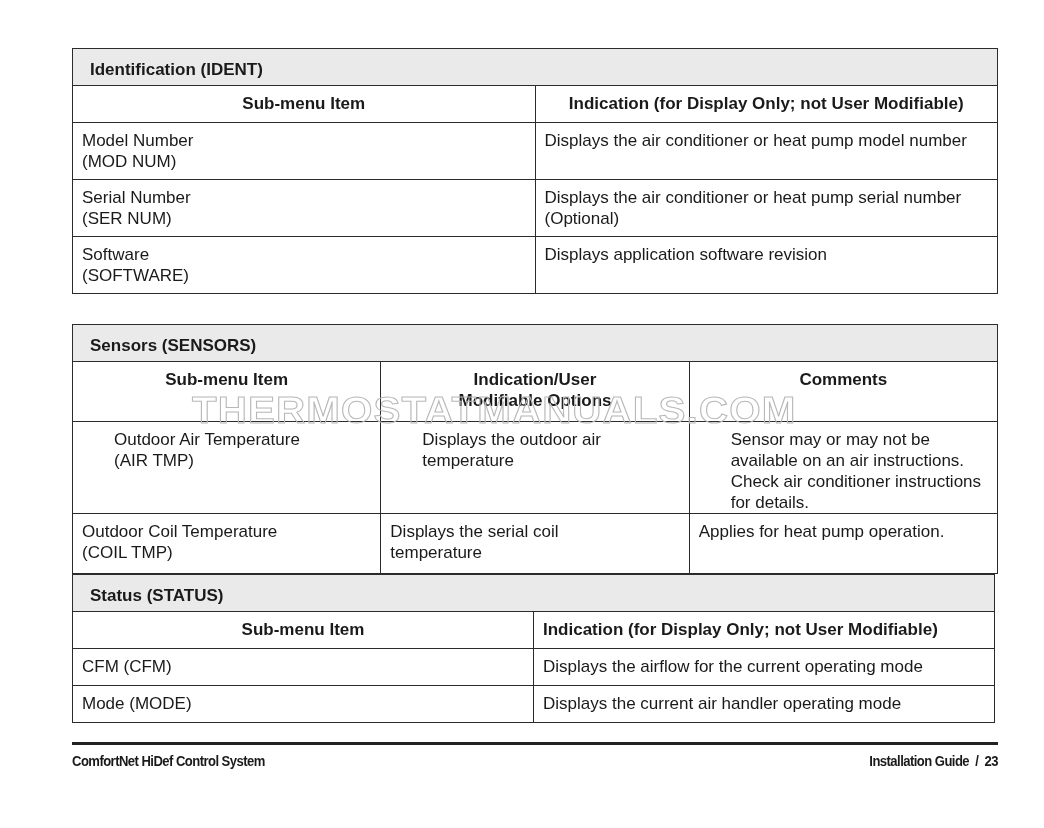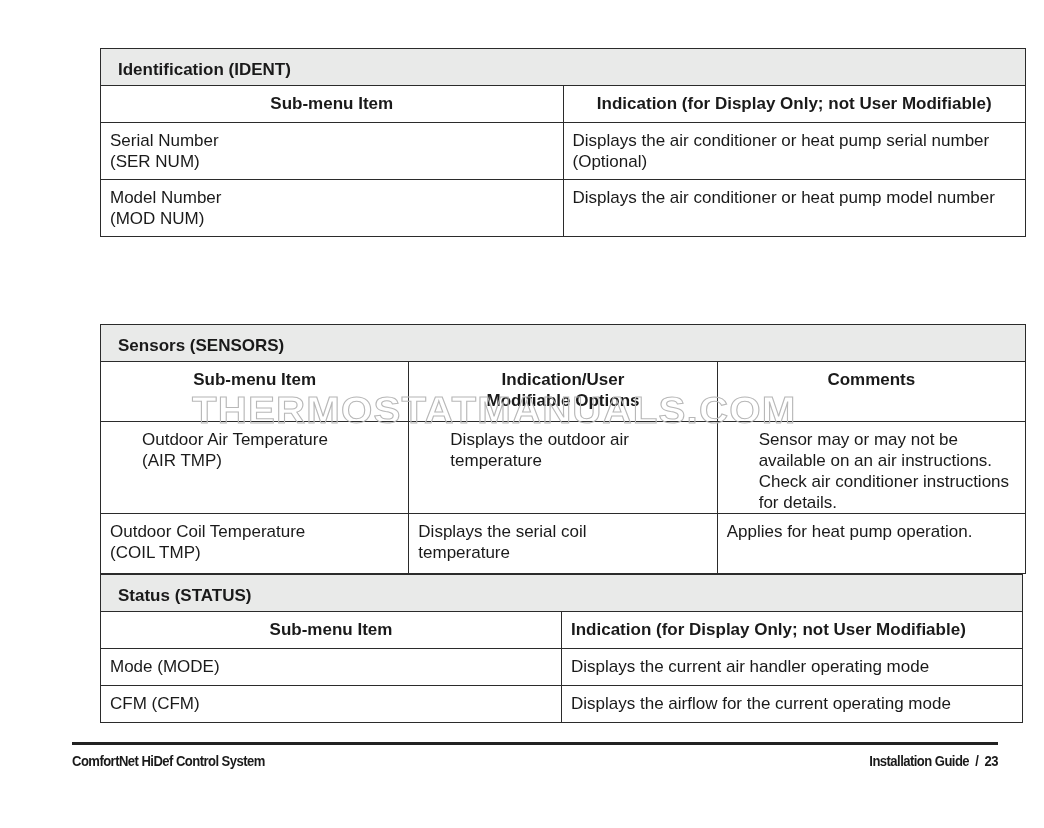--- a/index.html
+++ b/index.html
@@ -1,19 +1,19 @@
 <!DOCTYPE html>
 <html><head>
 <meta charset="utf-8">
 <style>
   html, body { margin: 0; padding: 0; background: #ffffff; }
   body { width: 1044px; height: 828px; position: relative; overflow: hidden;
          font-family: "Liberation Sans", sans-serif; color: #1a1a1a; }
   table { border-collapse: collapse; position: absolute; table-layout: fixed;
-          font-family: "Liberation Sans", sans-serif; font-size: 17px; line-height: 21px; margin-left: 28px; }
+          font-family: "Liberation Sans", sans-serif; font-size: 17px; line-height: 21px; }
   td, th { border: 1.5px solid #2b2b2b; vertical-align: top; padding: 8px; }
   .title-cell { background: #e9eae9; font-weight: bold; text-align: left;
                 padding: 10px 0 0 17px; height: 26px; box-sizing: border-box; }
   .hdr { font-weight: bold; text-align: center; }
   .hdr-left { font-weight: bold; text-align: left; padding-left: 9px; }
   .cell { padding: 7px 9px 0 9px; text-align: left; font-weight: normal; }
 
   #t1 { left: 72px; top: 48px; width: 926px; }
   #t1 .title-cell { height: 37px; }
   #t1 .col1 { width: 205px; }
@@ -52,28 +52,33 @@
 <table id="t1">
   <tbody>
       <tr>
     <th colspan="2" class="title-cell">Identification (IDENT)</th>
   </tr>
   <tr>
     <th class="hdr col1">Sub-menu Item</th>
     <th class="hdr">Indication (for Display Only; not User Modifiable)</th>
   </tr>
   <tr class="row">
+    <td class="cell" style="white-space:pre-line">Model Number
+(MOD NUM)</td>
+    <td class="cell">Displays the air conditioner or heat pump model number</td>
+  </tr>
+  <tr class="row">
     <td class="cell" style="white-space:pre-line">Serial Number
 (SER NUM)</td>
     <td class="cell">Displays the air conditioner or heat pump serial number (Optional)</td>
   </tr>
   <tr class="row">
-    <td class="cell" style="white-space:pre-line">Model Number
-(MOD NUM)</td>
-    <td class="cell">Displays the air conditioner or heat pump model number</td>
+    <td class="cell" style="white-space:pre-line">Software
+(SOFTWARE)</td>
+    <td class="cell">Displays application software revision</td>
   </tr>
 </tbody>
   </table>
 
 <table id="t2">
   <tbody>
       <tr>
     <th colspan="3" class="title-cell">Sensors (SENSORS)</th>
   </tr>
   <tr>
@@ -102,26 +107,26 @@
 <table id="t3">
   <tbody>
       <tr>
     <th colspan="2" class="title-cell">Status (STATUS)</th>
   </tr>
   <tr>
     <th class="hdr col1">Sub-menu Item</th>
     <th class="hdr-left">Indication (for Display Only; not User Modifiable)</th>
   </tr>
   <tr class="row">
+    <td class="cell">CFM (CFM)</td>
+    <td class="cell">Displays the airflow for the current operating mode</td>
+  </tr>
+  <tr class="row">
     <td class="cell">Mode (MODE)</td>
     <td class="cell">Displays the current air handler operating mode</td>
-  </tr>
-  <tr class="row">
-    <td class="cell">CFM (CFM)</td>
-    <td class="cell">Displays the airflow for the current operating mode</td>
   </tr>
 </tbody>
   </table>
 
 <div class="watermark">THERMOSTATMANUALS.COM</div>
 
 <div class="footer-rule"></div>
 <div class="footer-left">ComfortNet HiDef Control System</div>
 <div class="footer-right" style="white-space:pre">Installation Guide  /  23</div>
 

